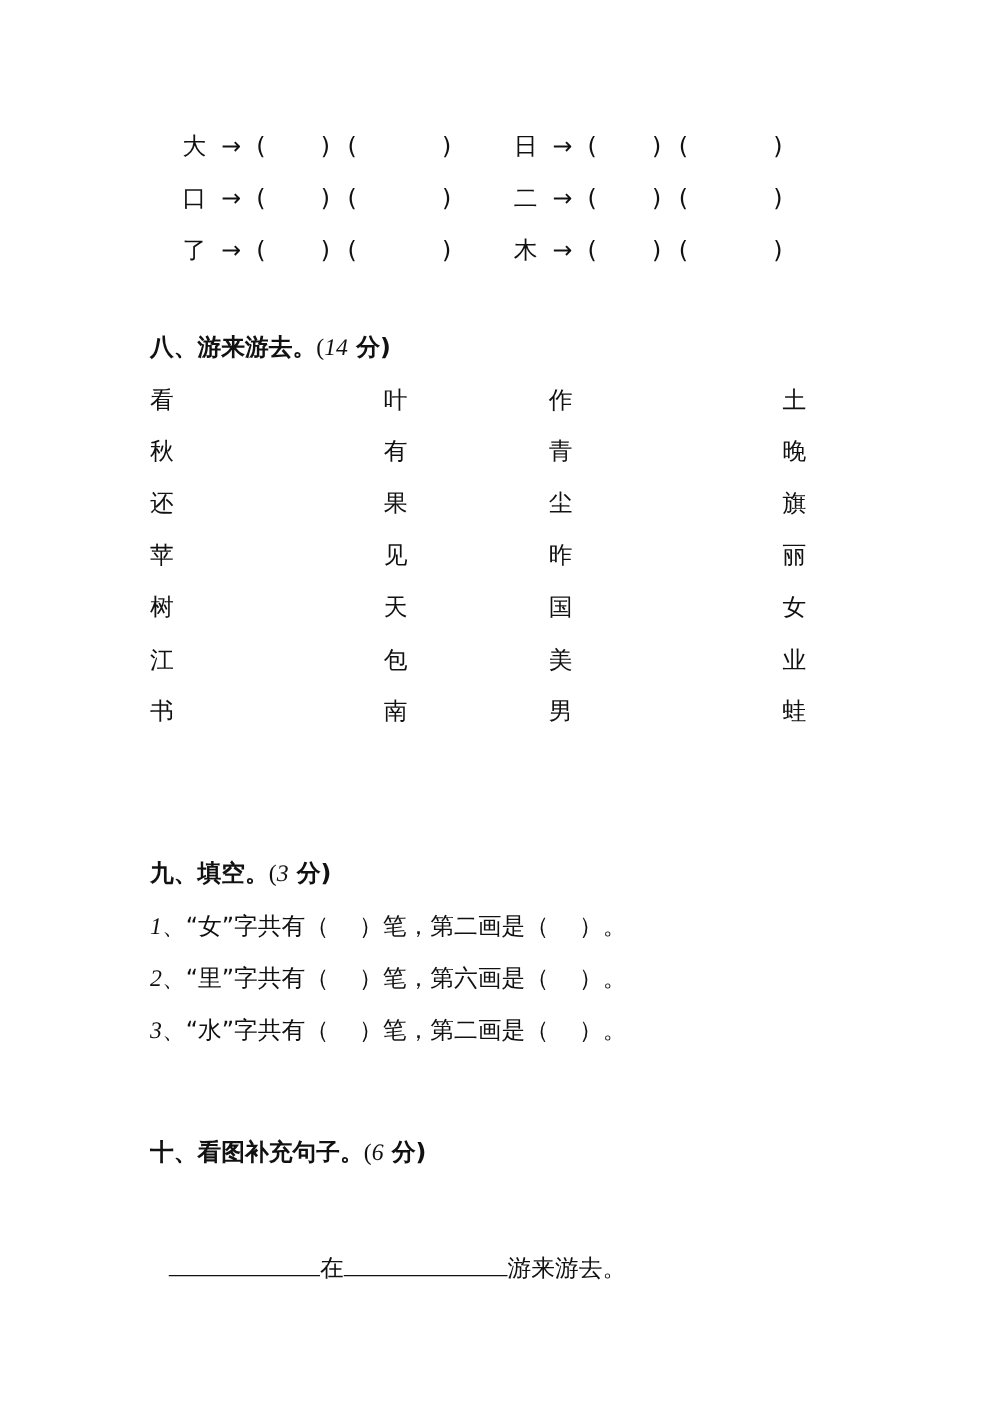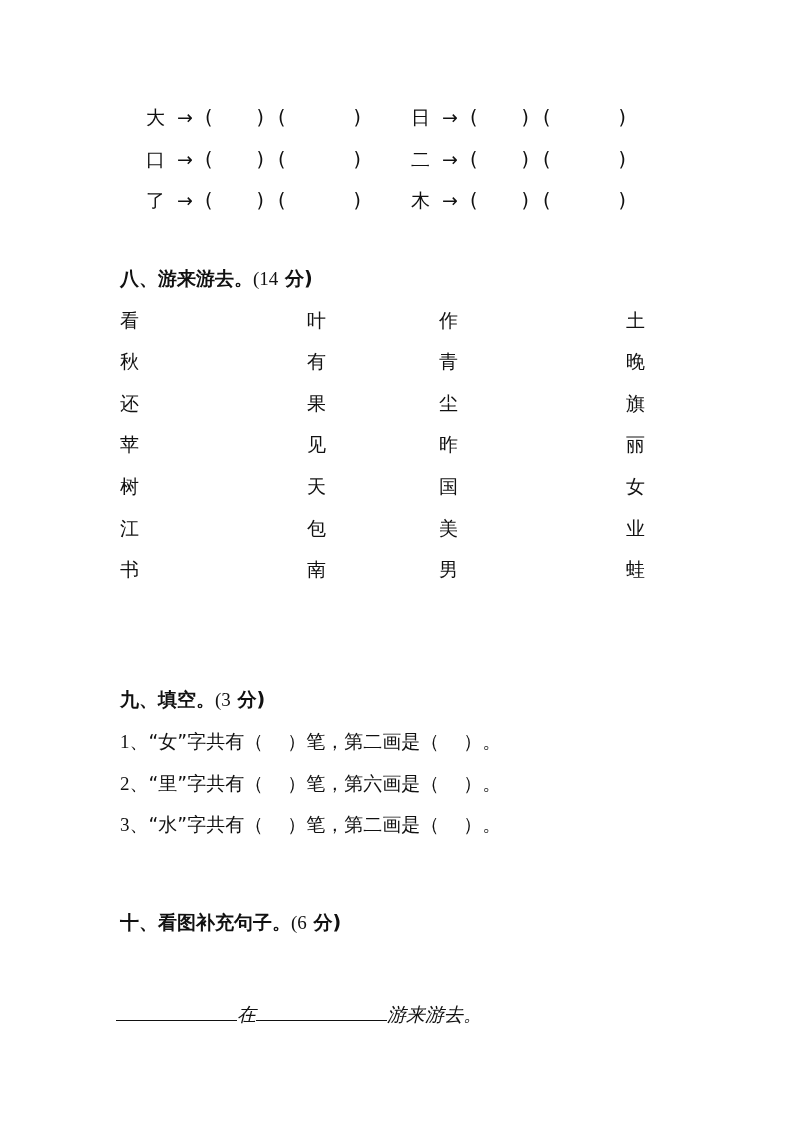--- a/index.html
+++ b/index.html
@@ -4,21 +4,21 @@
 <style>
   html, body { margin: 0; padding: 0; background: #ffffff; }
   body {
     width: 793px; height: 1122px; position: relative; overflow: hidden;
     font-family: "DejaVu Sans", sans-serif; color: #111111;
   }
   .abs { position: absolute; white-space: nowrap; }
   .txt { font-size: 19px; line-height: 24px; }
   .heading { font-size: 19px; font-weight: bold; line-height: 24px; }
   .heading .score { font-family: "Liberation Serif", serif; font-weight: normal; }
-  .num { font-family: "Liberation Serif", serif; }
+  .num { font-family: "Liberation Serif", serif; font-style: italic; }
   .underline { display: inline-block; border-bottom: 1px solid #111; height: 20px; vertical-align: baseline; }
 </style>
 </head>
 <body>
 
 <div>
 
   <div class="abs txt" style="left:146px; top:105px;">
     <span>大</span>
     <span style="margin-left:6px;">→</span>
@@ -134,15 +134,15 @@
   </div>
   <div class="abs txt" style="left:120px; top:812px;">
     <span class="num">3</span><span>、“</span><span>水</span><span>”</span><span>字共有（</span><span style="display:inline-block;width:24px;"></span><span>）笔，第</span><span>二</span><span>画是（</span><span style="display:inline-block;width:24px;"></span><span>）。</span>
   </div>
 </div>
 
 <div class="abs heading" style="left:120px; top:910px;">
   <span>十、看图补充句子。</span><span class="score">(</span><span class="score num">6</span><span> 分)</span>
 </div>
 
-<div class="abs txt" style="left:116px; top:1000px;font-style:italic;">
+<div class="abs txt" style="left:135px; top:1000px;">
   <span class="underline" style="width:121px;"></span><span>在</span><span class="underline" style="width:131px;"></span><span>游来游去。</span>
 </div>
 
 </body></html>

